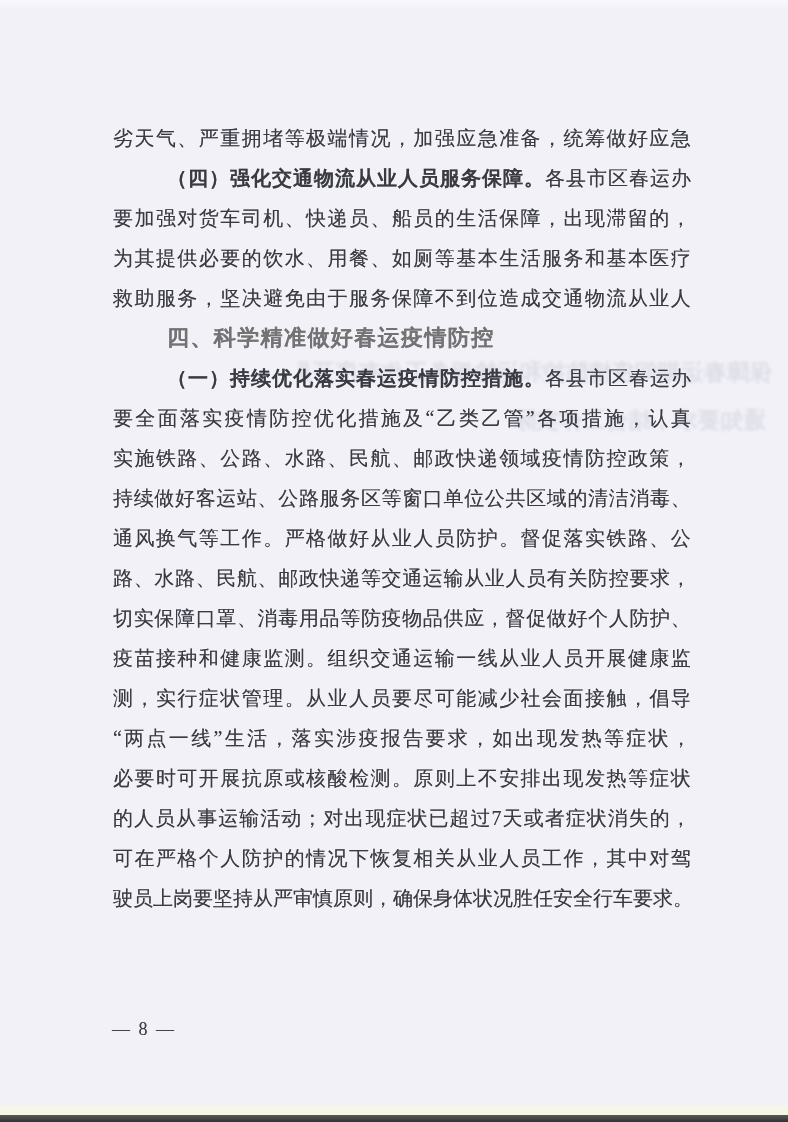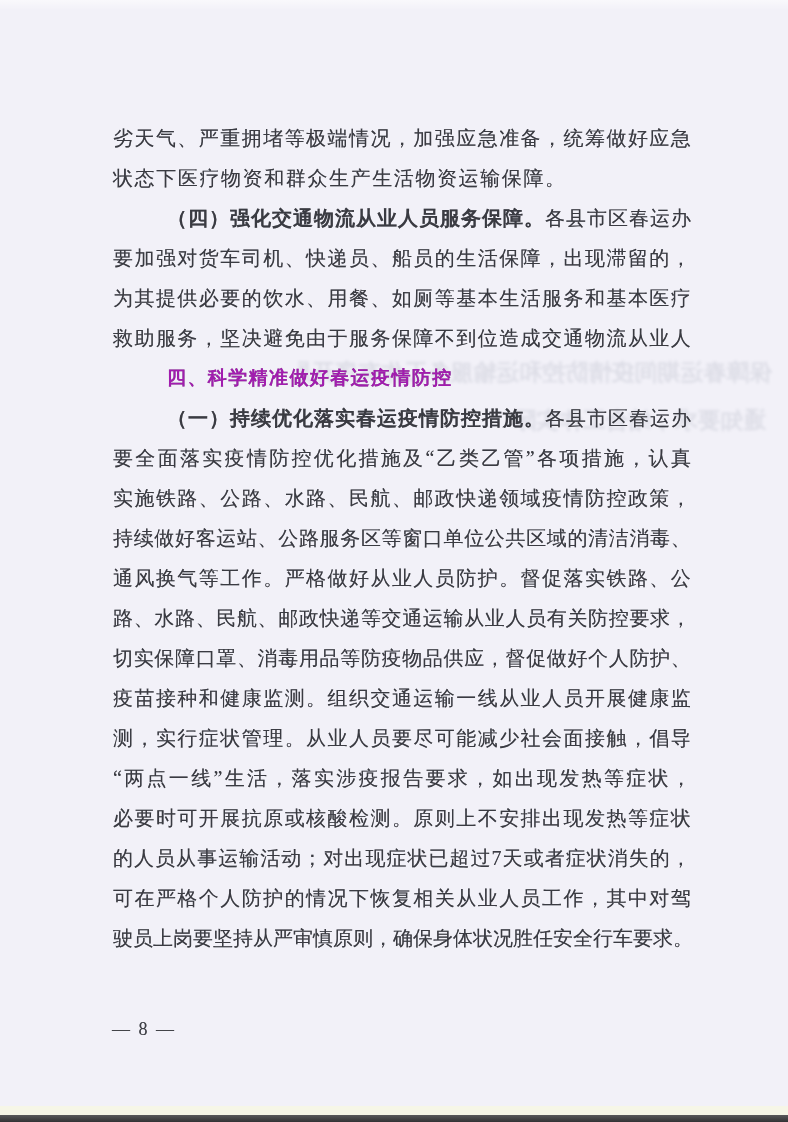--- a/index.html
+++ b/index.html
@@ -36,21 +36,21 @@
   .line.justify{
     display:flex;justify-content:space-between;align-items:center;
   }
   .line:not(.justify){
     line-height:40px;letter-spacing:1.6px;
   }
   .line.indent{padding-left:54px;}
   .lead{font-weight:700;}
   .line.heading{
     font-family:"Liberation Sans","DejaVu Sans",sans-serif;
-    font-weight:700;font-size:19px;color:#a21caf;letter-spacing:1.4px;
+    font-weight:700;font-size:22px;color:#737373;letter-spacing:1.4px;
   }
   .page-number{
     position:absolute;left:112px;top:1014px;height:30px;line-height:30px;
     font-size:18px;color:#3f4046;letter-spacing:2px;
     text-shadow:0 0 .5px rgba(58,59,66,.5);
   }
   .bleed{
     position:absolute;height:34px;line-height:34px;
     transform:scaleX(-1);
     filter:blur(1.4px);
@@ -96,21 +96,20 @@
         <span>准</span>
         <span>备</span>
         <span>，</span>
         <span>统</span>
         <span>筹</span>
         <span>做</span>
         <span>好</span>
         <span>应</span>
         <span>急</span>
       </div>
-      <div class="line body"><span>状态下医疗物资和群众生产生活物资运输保障。</span></div>
       <div class="line body indent justify">
         <span class="lead">（</span>
         <span class="lead">四</span>
         <span class="lead">）</span>
         <span class="lead">强</span>
         <span class="lead">化</span>
         <span class="lead">交</span>
         <span class="lead">通</span>
         <span class="lead">物</span>
         <span class="lead">流</span>

